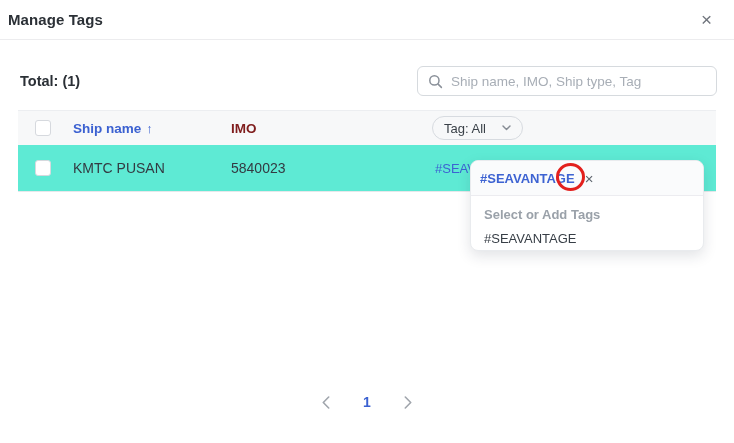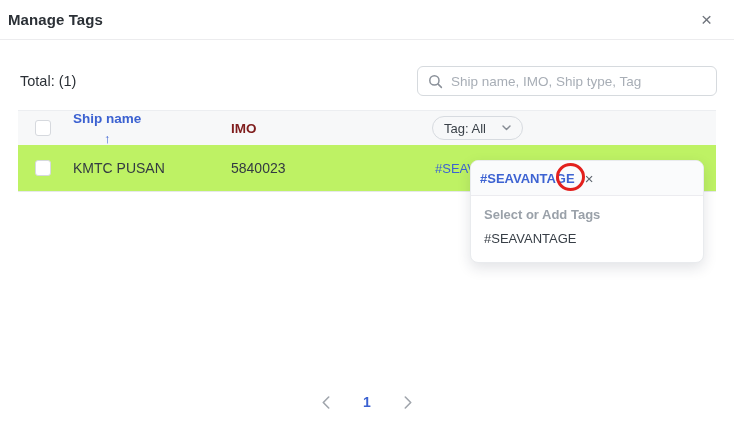--- a/index.html
+++ b/index.html
@@ -8,62 +8,62 @@
 
   
   .modal-header { position:absolute; top:0; left:0; right:0; height:40px;
     border-bottom:1px solid #ececee; display:flex; align-items:center;
     justify-content:space-between; padding:0 18px 0 8px; }
   .modal-title { font-size:15px; font-weight:bold; color:#2b3036; letter-spacing:.1px; }
   .close-btn { background:none; border:none; font-size:19px; line-height:1; color:#70757d;
     cursor:pointer; padding:2px 4px; font-family:inherit; }
 
   
-  .total-label { position:absolute; left:20px; top:73px; font-size:14.5px; font-weight:normal; color:#2b3036; }
+  .total-label { position:absolute; left:20px; top:73px; font-size:14.5px; font-weight:bold; color:#2b3036; }
   .search-box { position:absolute; left:417px; top:66px; width:300px; height:30px;
     border:1px solid #d6dade; border-radius:6px; display:flex; align-items:center;
     padding:0 10px; background:#fff; }
   .search-box svg { flex:0 0 auto; margin-right:8px; }
   .search-input { border:none; outline:none; flex:1; font-size:13.5px; color:#3a4048;
     font-family:inherit; background:transparent; min-width:0; }
   .search-input::placeholder { color:#a8aeb6; }
 
   
   .thead { position:absolute; left:18px; top:110px; width:698px; height:35px;
     background:#f7f8f9; border-top:1px solid #eceef1; }
   .trow  { position:absolute; left:18px; top:145px; width:698px; height:47px;
-    background:#bef264; border-bottom:1px solid #e6e8eb; }
+    background:#5eead4; border-bottom:1px solid #e6e8eb; }
   .cell { position:absolute; top:0; height:100%; display:flex; align-items:center; }
   .c-check { left:17px; }
   .c-ship  { left:55px; }
   .c-imo   { left:213px; }
   .c-type  { left:297px; }
   .c-tag   { left:414px; }
   .checkbox { width:16px; height:16px; border:1.5px solid #d6d9de; border-radius:3px;
     background:#fff; cursor:pointer; }
   .th-text { font-size:13.5px; font-weight:bold; color:#7f1d1d; }
-  .th-ship { color:#3b61d1; display:flex; align-items:center; gap:5px; cursor:pointer;flex-direction:column; }
+  .th-ship { color:#3b61d1; display:flex; align-items:center; gap:5px; cursor:pointer; }
   .sort-arrow { color:#3b61d1; font-size:13px; font-weight:bold; }
   .td-text { font-size:14px; color:#333a42; }
   .tag-chip { display:flex; align-items:center; gap:16px; height:24px; padding:0 11px;
     border:1px solid #d7dbe0; border-radius:12px; font-size:13px; color:#3a4148;
     background:transparent; cursor:pointer; font-family:inherit; }
   .row-tag { font-size:13px; color:#3d63d2; position:absolute; left:417px; top:0; height:100%;
     display:flex; align-items:center; white-space:nowrap; }
 
   
   .tag-popup { position:absolute; left:470px; top:160px; width:234px;
     background:#fff; border:1px solid #e9ebee; border-radius:8px;
     box-shadow:0 5px 14px rgba(30,40,60,.13); z-index:5; }
   .tag-popup-strip { height:35px; background:#fafbfc; border-bottom:1px solid #ececf0;
     border-radius:8px 8px 0 0; display:flex; align-items:center; padding:0 9px; }
   .popup-tag-label { font-size:13px; font-weight:bold; color:#3d63d2; }
   .popup-tag-remove { background:none; border:none; color:#5d646d; font-size:15px;
     line-height:1; margin-left:7px; cursor:pointer; font-family:inherit; padding:1px 3px; }
-  .tag-popup-body { padding:11px 13px 16px; }
+  .tag-popup-body { padding:11px 13px 4px; }
   .popup-hint { font-size:13px; font-weight:bold; color:#9aa1a9; margin-bottom:9px; }
   .popup-option { font-size:13px; color:#373e46; cursor:pointer; }
 
   
   .annotation-circle { position:absolute; left:556px; top:163px; width:29px; height:28px;
     border:3px solid #e3201d; border-radius:50%; z-index:9; pointer-events:none; }
 
   
   .pagination { position:absolute; left:0; right:0; top:392px; display:flex;
     justify-content:center; align-items:center; gap:25px; }

